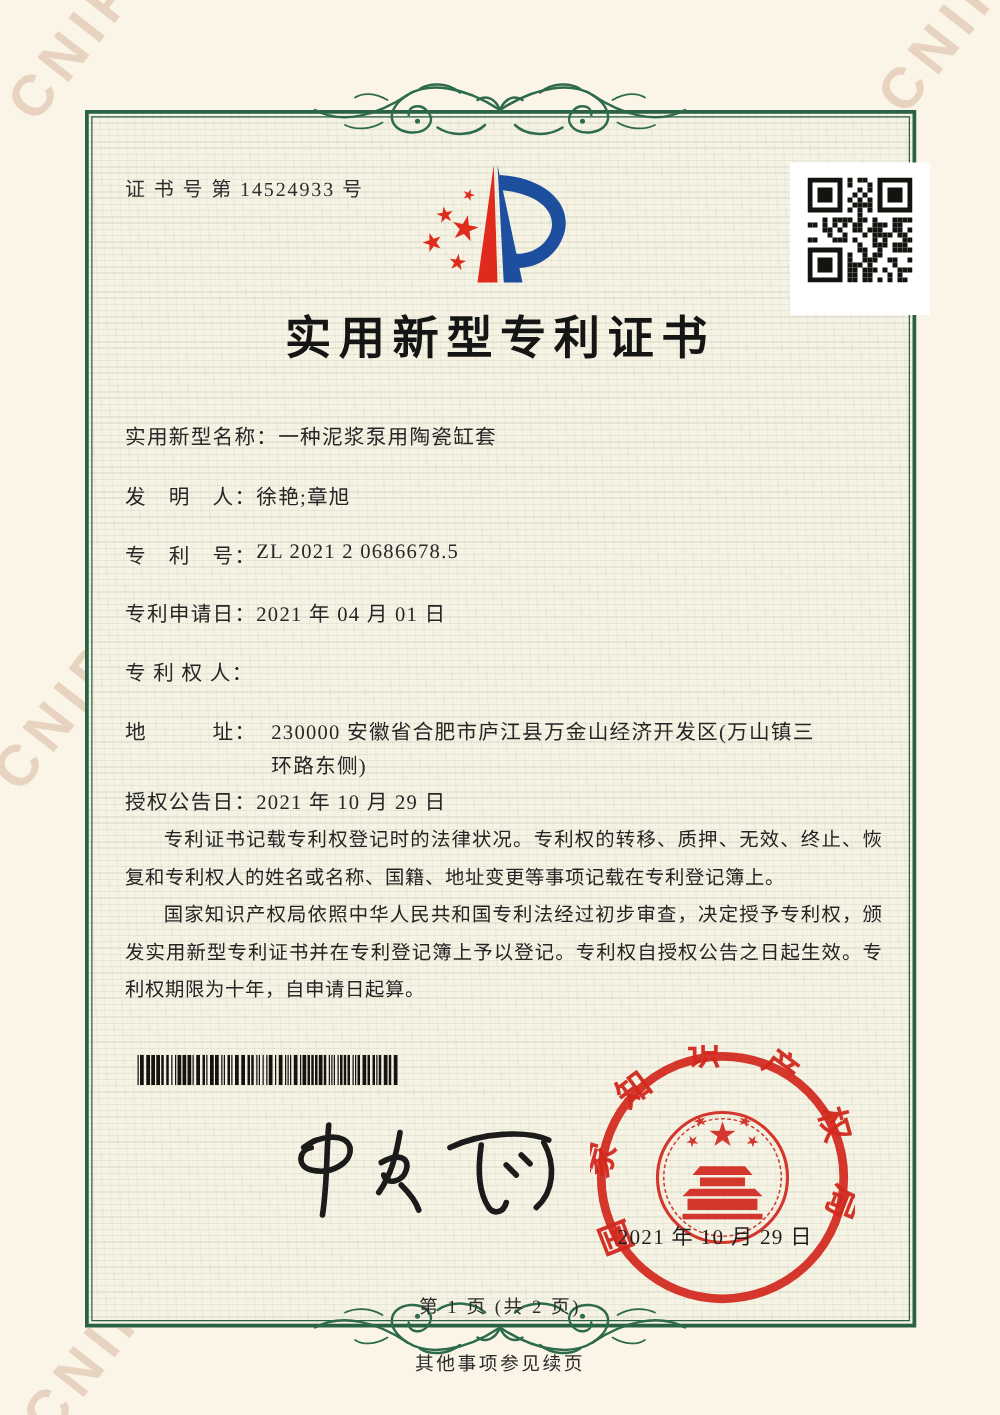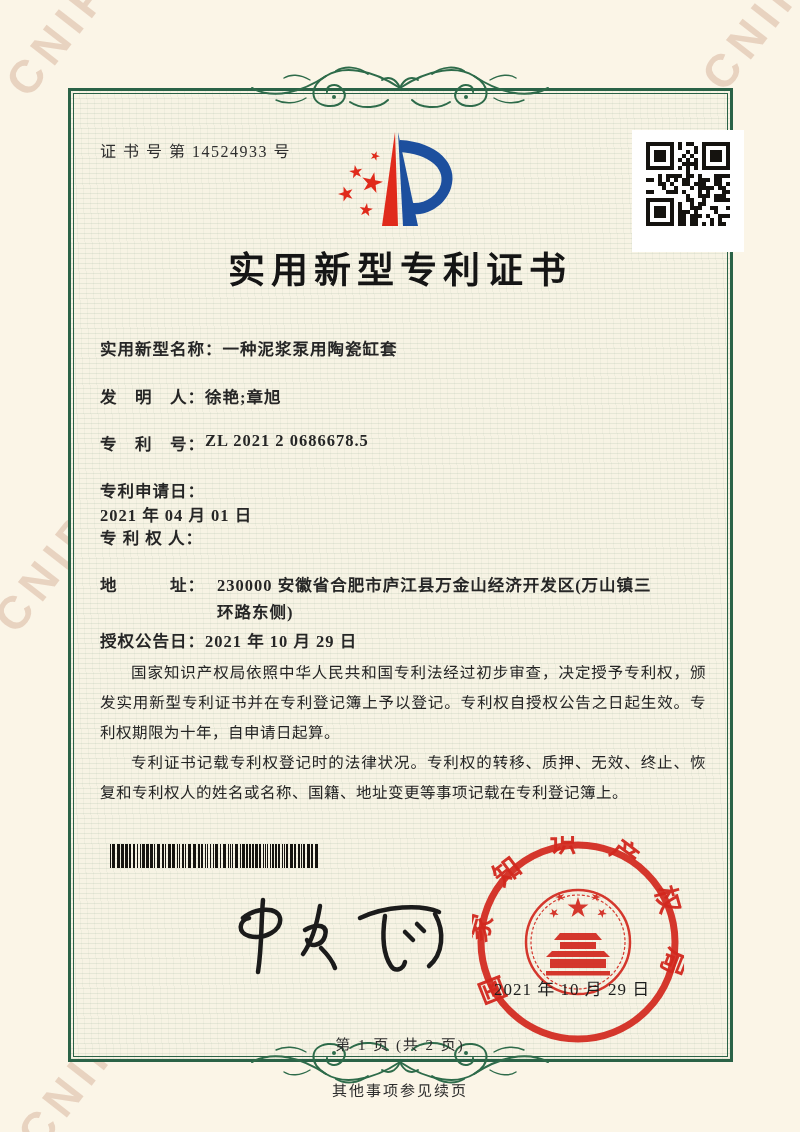--- a/index.html
+++ b/index.html
@@ -51,21 +51,21 @@
     position:absolute;left:632px;top:130px;width:112px;height:122px;
     background:#ffffff;
   }
   .qr-box svg{position:absolute;left:14px;top:12px;}
   .title{
     position:absolute;left:0;top:240px;width:800px;
     text-align:center;
     font-size:37px;font-weight:bold;letter-spacing:6px;color:#151515;
   }
   .fields{position:absolute;left:100px;top:336px;width:590px;font-size:16.5px;}
-  .frow{display:flex;margin-bottom:0;position:absolute;left:0;font-weight:bold;}
+  .frow{display:flex;margin-bottom:0;position:absolute;left:0;}
   .flabel{white-space:nowrap;letter-spacing:1px;}
   .fvalue{letter-spacing:1px;}
   .addr-value{width:438px;line-height:27px;}
   .grant-pair-right{position:absolute;left:358px;top:0;display:flex;}
   .body-text{
     position:absolute;left:100px;top:658px;width:606px;
     font-size:15.5px;line-height:30px;text-align:justify;
     letter-spacing:0.5px;color:#242424;
   }
   .body-text p{margin:0;text-indent:2em;}
@@ -294,40 +294,40 @@
       <span class="fvalue">一种泥浆泵用陶瓷缸套</span>
     </div>
     <div class="frow" style="top:48px;">
       <span class="flabel">发　明　人：</span>
       <span class="fvalue">徐艳;章旭</span>
     </div>
     <div class="frow" style="top:95px;">
       <span class="flabel">专　利　号：</span>
       <span class="fvalue">ZL 2021 2 0686678.5</span>
     </div>
-    <div class="frow" style="top:142px;flex-direction:column;">
+    <div class="frow" style="top:142px;">
       <span class="flabel">专利申请日：</span>
       <span class="fvalue">2021 年 04 月 01 日</span>
     </div>
     <div class="frow" style="top:189px;">
       <span class="flabel">专 利 权 人：</span>
     </div>
     <div class="frow" style="top:236px;gap:12px;">
       <span class="flabel">地　　　址：</span>
       <span class="fvalue addr-value">230000 安徽省合肥市庐江县万金山经济开发区(万山镇三环路东侧)</span>
     </div>
     <div class="frow" style="top:292px;width:590px;">
       <span class="flabel">授权公告日：</span>
       <span class="fvalue">2021 年 10 月 29 日</span>
     </div>
   </div>
 
   <div class="body-text">
+    <p>专利证书记载专利权登记时的法律状况。专利权的转移、质押、无效、终止、恢复和专利权人的姓名或名称、国籍、地址变更等事项记载在专利登记簿上。</p>
     <p>国家知识产权局依照中华人民共和国专利法经过初步审查，决定授予专利权，颁发实用新型专利证书并在专利登记簿上予以登记。专利权自授权公告之日起生效。专利权期限为十年，自申请日起算。</p>
-    <p>专利证书记载专利权登记时的法律状况。专利权的转移、质押、无效、终止、恢复和专利权人的姓名或名称、国籍、地址变更等事项记载在专利登记簿上。</p>
   </div>
 
   <div class="barcode" id="barcode">
       <div style="width: 1px; margin-right: 1px;"></div>
       <div style="width: 3px; margin-right: 2px;"></div>
       <div style="width: 3px; margin-right: 1px;"></div>
       <div style="width: 3px; margin-right: 1px;"></div>
       <div style="width: 3px; margin-right: 1px;"></div>
       <div style="width: 2px; margin-right: 2px;"></div>
       <div style="width: 2px; margin-right: 2px;"></div>

